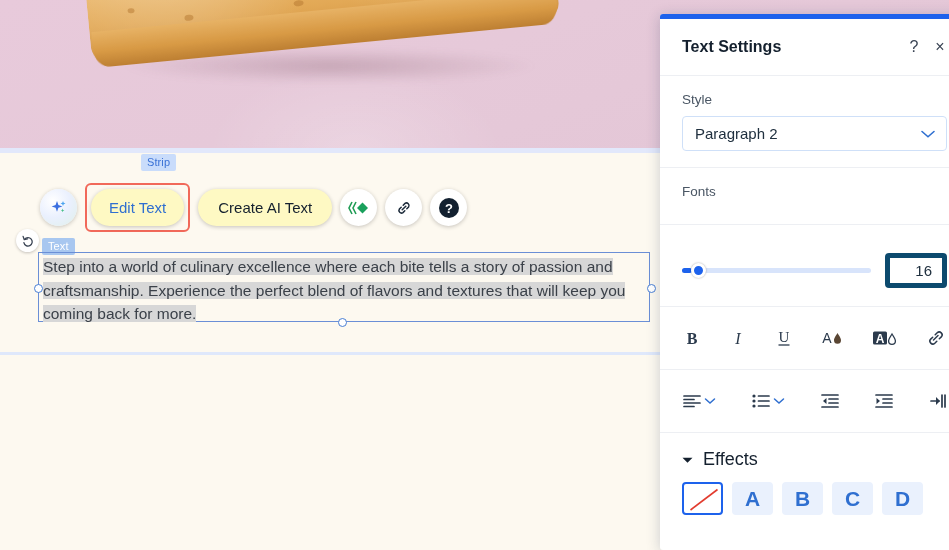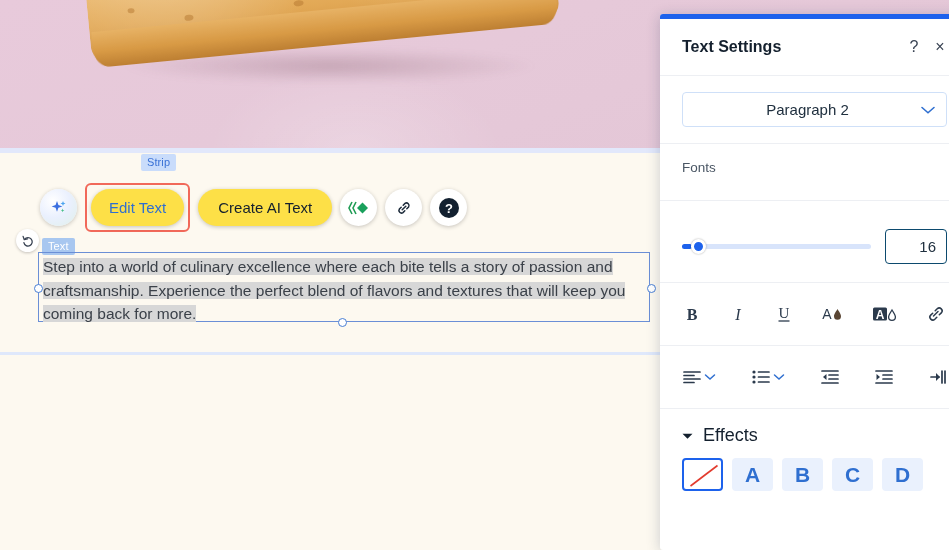--- a/index.html
+++ b/index.html
@@ -64,21 +64,21 @@
   .toolbar{ position:absolute; left:40px; top:189px; height:37px; display:flex; align-items:center; gap:8px; }
   .tb-circle{
     width:37px; height:37px; border-radius:50%; background:#ffffff;
     box-shadow: 0 1px 4px rgba(0,0,0,.22);
     display:flex; align-items:center; justify-content:center;
   }
   .tb-ai{
     background: radial-gradient(circle at 35% 32%, #ffffff 0%, #eaf0fe 48%, #dff0e9 100%);
   }
   .tb-pill{
-    height:37px; border-radius:19px; background:#fde047; border:none;
+    height:37px; border-radius:19px; background:#fef9c3; border:none;
     box-shadow: 0 1px 4px rgba(0,0,0,.22);
     display:flex; align-items:center; justify-content:center;
     padding:0 20px; font-size:15px; color:#14202e; cursor:pointer;
     font-family:"Liberation Sans", sans-serif; white-space:nowrap;
   }
   .tb-pill.primary{ color:#2f6fd0; padding:0 18px; }
   .edit-wrap{
     position:relative; padding:4px; border:2px solid #f1695a; border-radius:6px;
     display:flex; align-items:center;
   }
@@ -136,34 +136,34 @@
     width:26px; height:26px; display:flex; align-items:center; justify-content:center;
     color:#3a4454; cursor:pointer; font-size:16px;
   }
   .sec{ padding:16px 22px 16px 22px; border-bottom:1px solid #edeff3; }
   .sec-label{ font-size:13.5px; color:#4a5664; margin-bottom:9px; }
   .select{
     height:35px; border:1px solid #cfe0f8; border-radius:4px;
     display:flex; align-items:center; padding:0 10px 0 12px;
     font-size:15px; color:#20303f; cursor:pointer; background:#fff;
   }
-  .select .val{ flex:1;text-align:center; }
+  .select .val{ flex:1; }
   .chev{ color:#2f6fd0; }
   .sec.size{ padding-bottom:18px; }
   .size-row{ display:flex; align-items:center; gap:14px; margin-top:12px; }
   .slider{ position:relative; flex:1; height:18px; display:flex; align-items:center; }
   .track{ position:absolute; left:0; right:0; height:5px; border-radius:3px; background:#d8e4fb; }
   .fill{ position:absolute; left:0; width:10px; height:5px; border-radius:3px; background:#1d62ec; }
   .thumb{
     position:absolute; left:9px; width:15px; height:15px; border-radius:50%;
     background:#1d62ec; border:3px solid #ffffff; box-shadow:0 0 2px rgba(0,0,0,.35);
     cursor:pointer;
   }
   .numbox{
-    width:62px; height:35px; border:1px solid #0c4a6e; border-radius:4px;
+    width:62px; height:35px; border:5px solid #0c4a6e; border-radius:4px;
     display:flex; align-items:center; justify-content:flex-end; padding-right:10px;
     font-size:15px; color:#20303f;
   }
   .fmt-row{
     height:63px; display:flex; align-items:center; justify-content:space-between;
     padding:0 22px; border-bottom:1px solid #edeff3; color:#2b3a4c;
   }
   .fmt-btn{ display:flex; align-items:center; gap:2px; cursor:pointer; }
   .fx-head{ padding:16px 22px 8px 22px; display:flex; align-items:center; gap:10px; }
   .fx-caret{ color:#14202e; font-size:10px; }
@@ -281,20 +281,21 @@
   <div id="panel">
     <div class="panel-topbar"></div>
 
     <div class="panel-head">
       <div class="panel-title">Text Settings</div>
       <div class="head-btn">?</div>
       <div class="head-btn">×</div>
     </div>
 
     <div class="sec">
+      <div class="sec-label">Style</div>
       <div class="select">
         <span class="val">Paragraph 2</span>
         <span class="chev">
           <svg width="16" height="10" viewBox="0 0 16 10">
               <path d="M2 2.5 L8 7.8 L14 2.5" stroke="#2f6fd0" stroke-width="1.6" fill="none" stroke-linecap="round"></path>
             </svg>
         </span>
       </div>
     </div>
 

